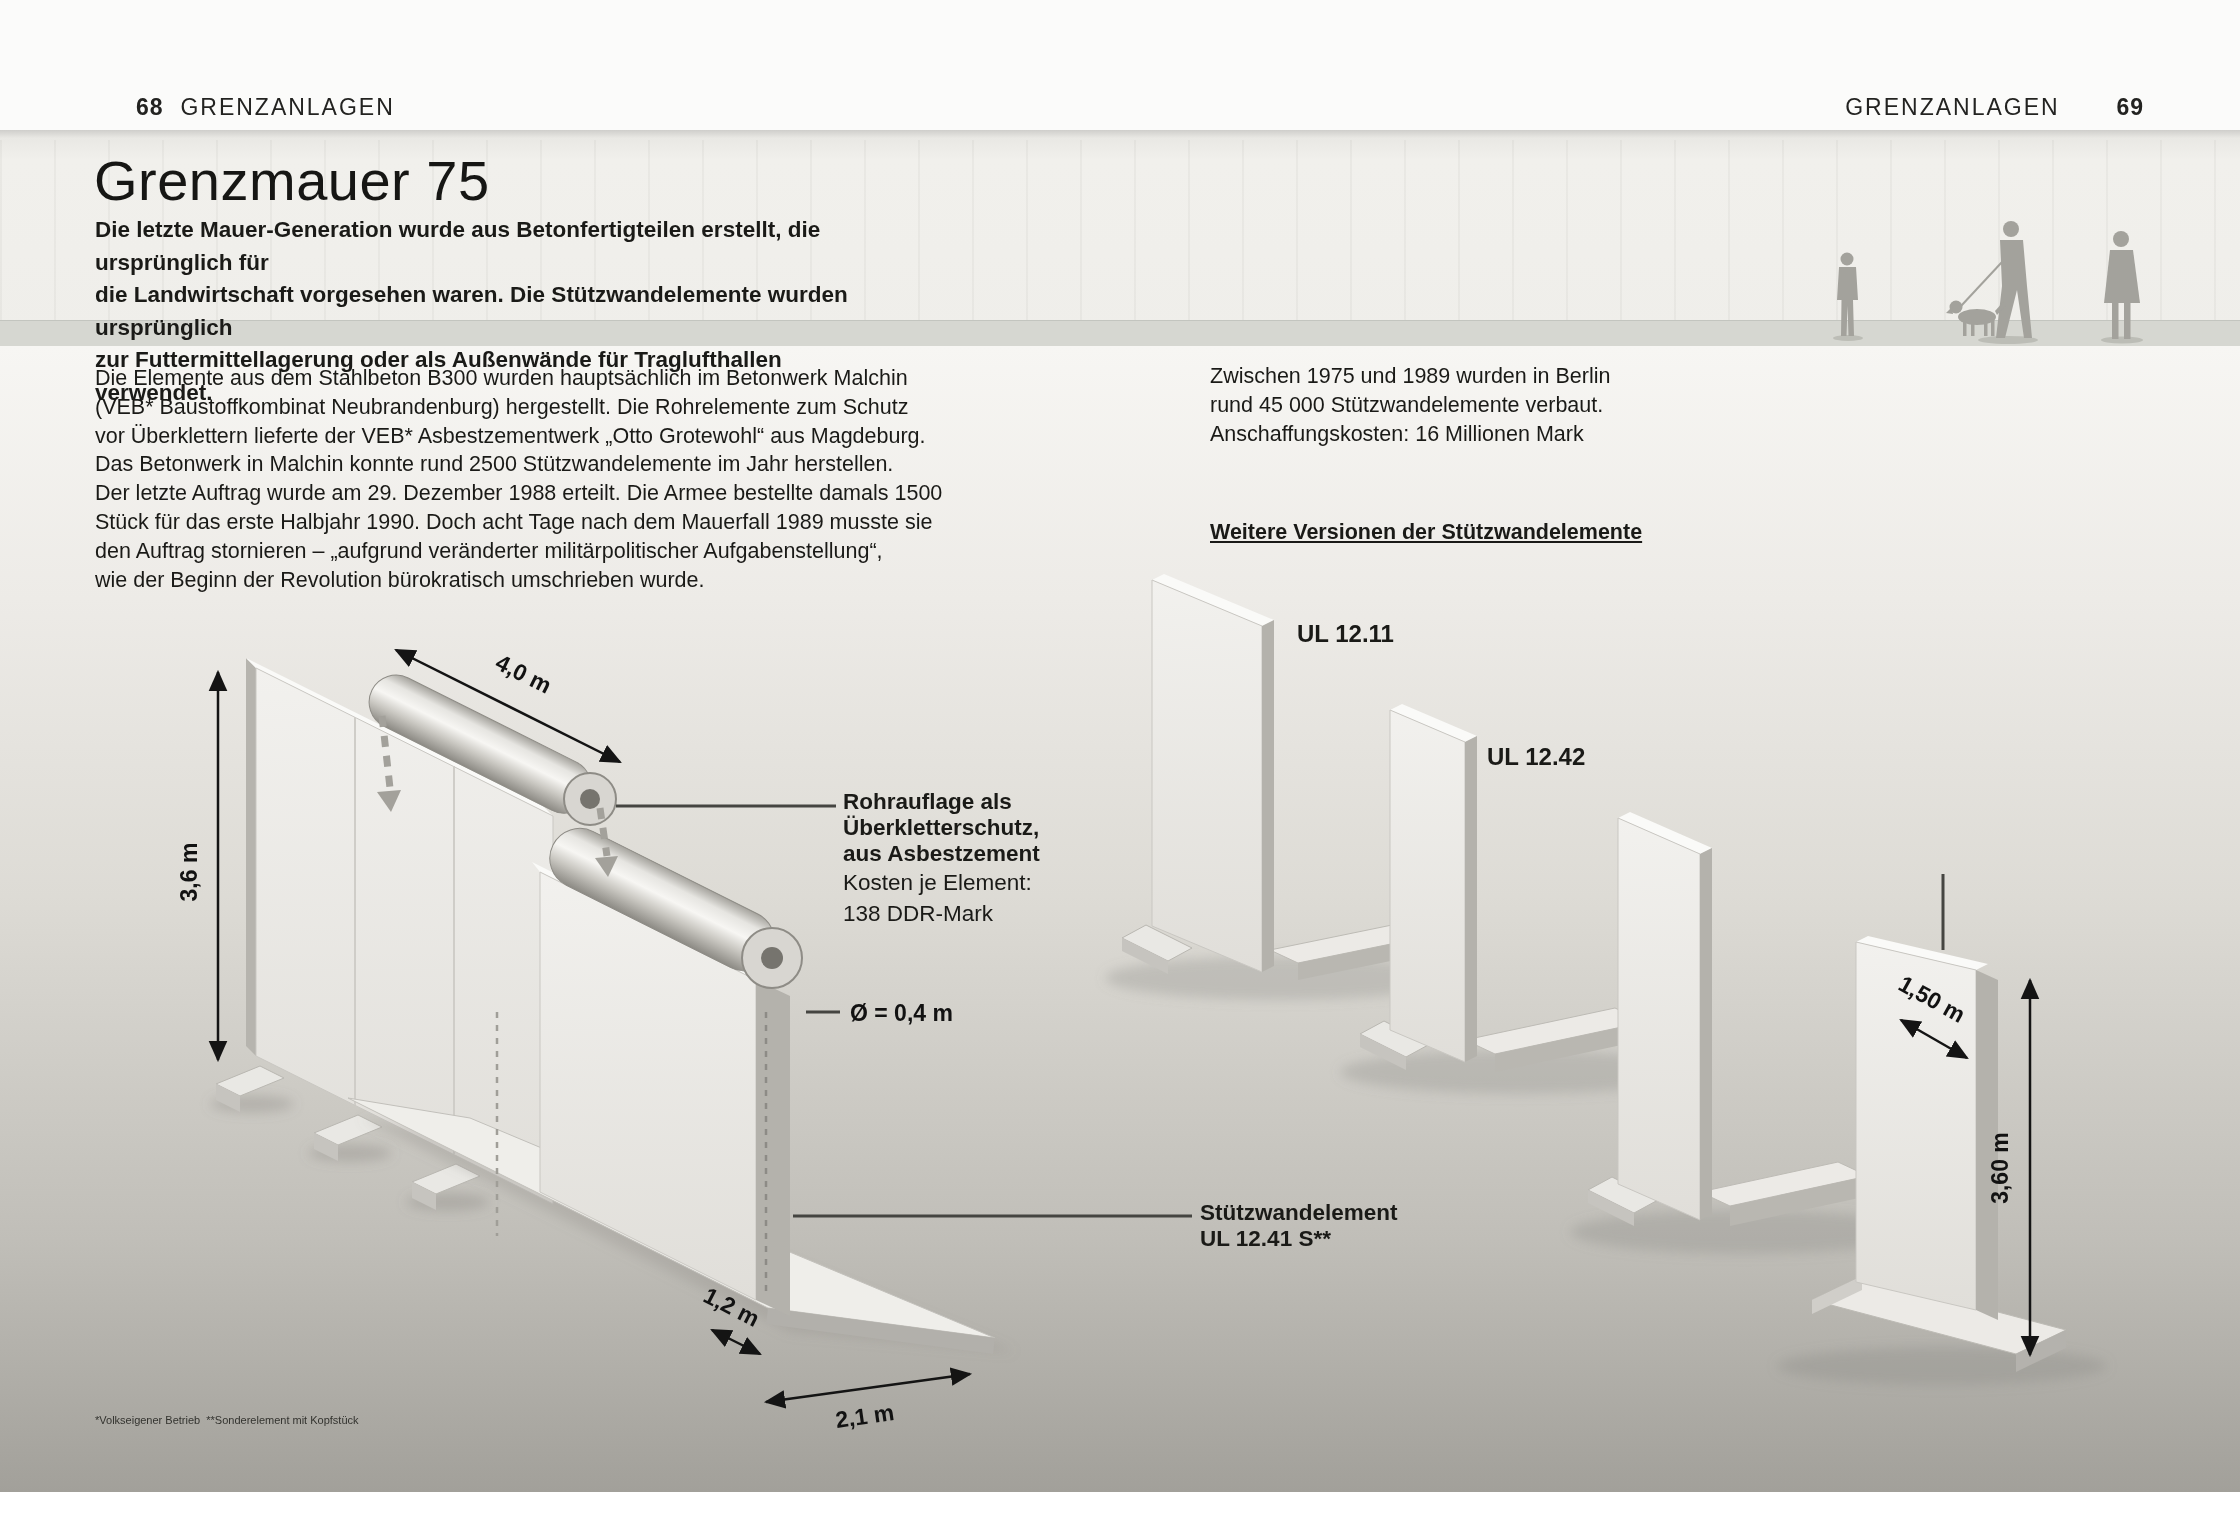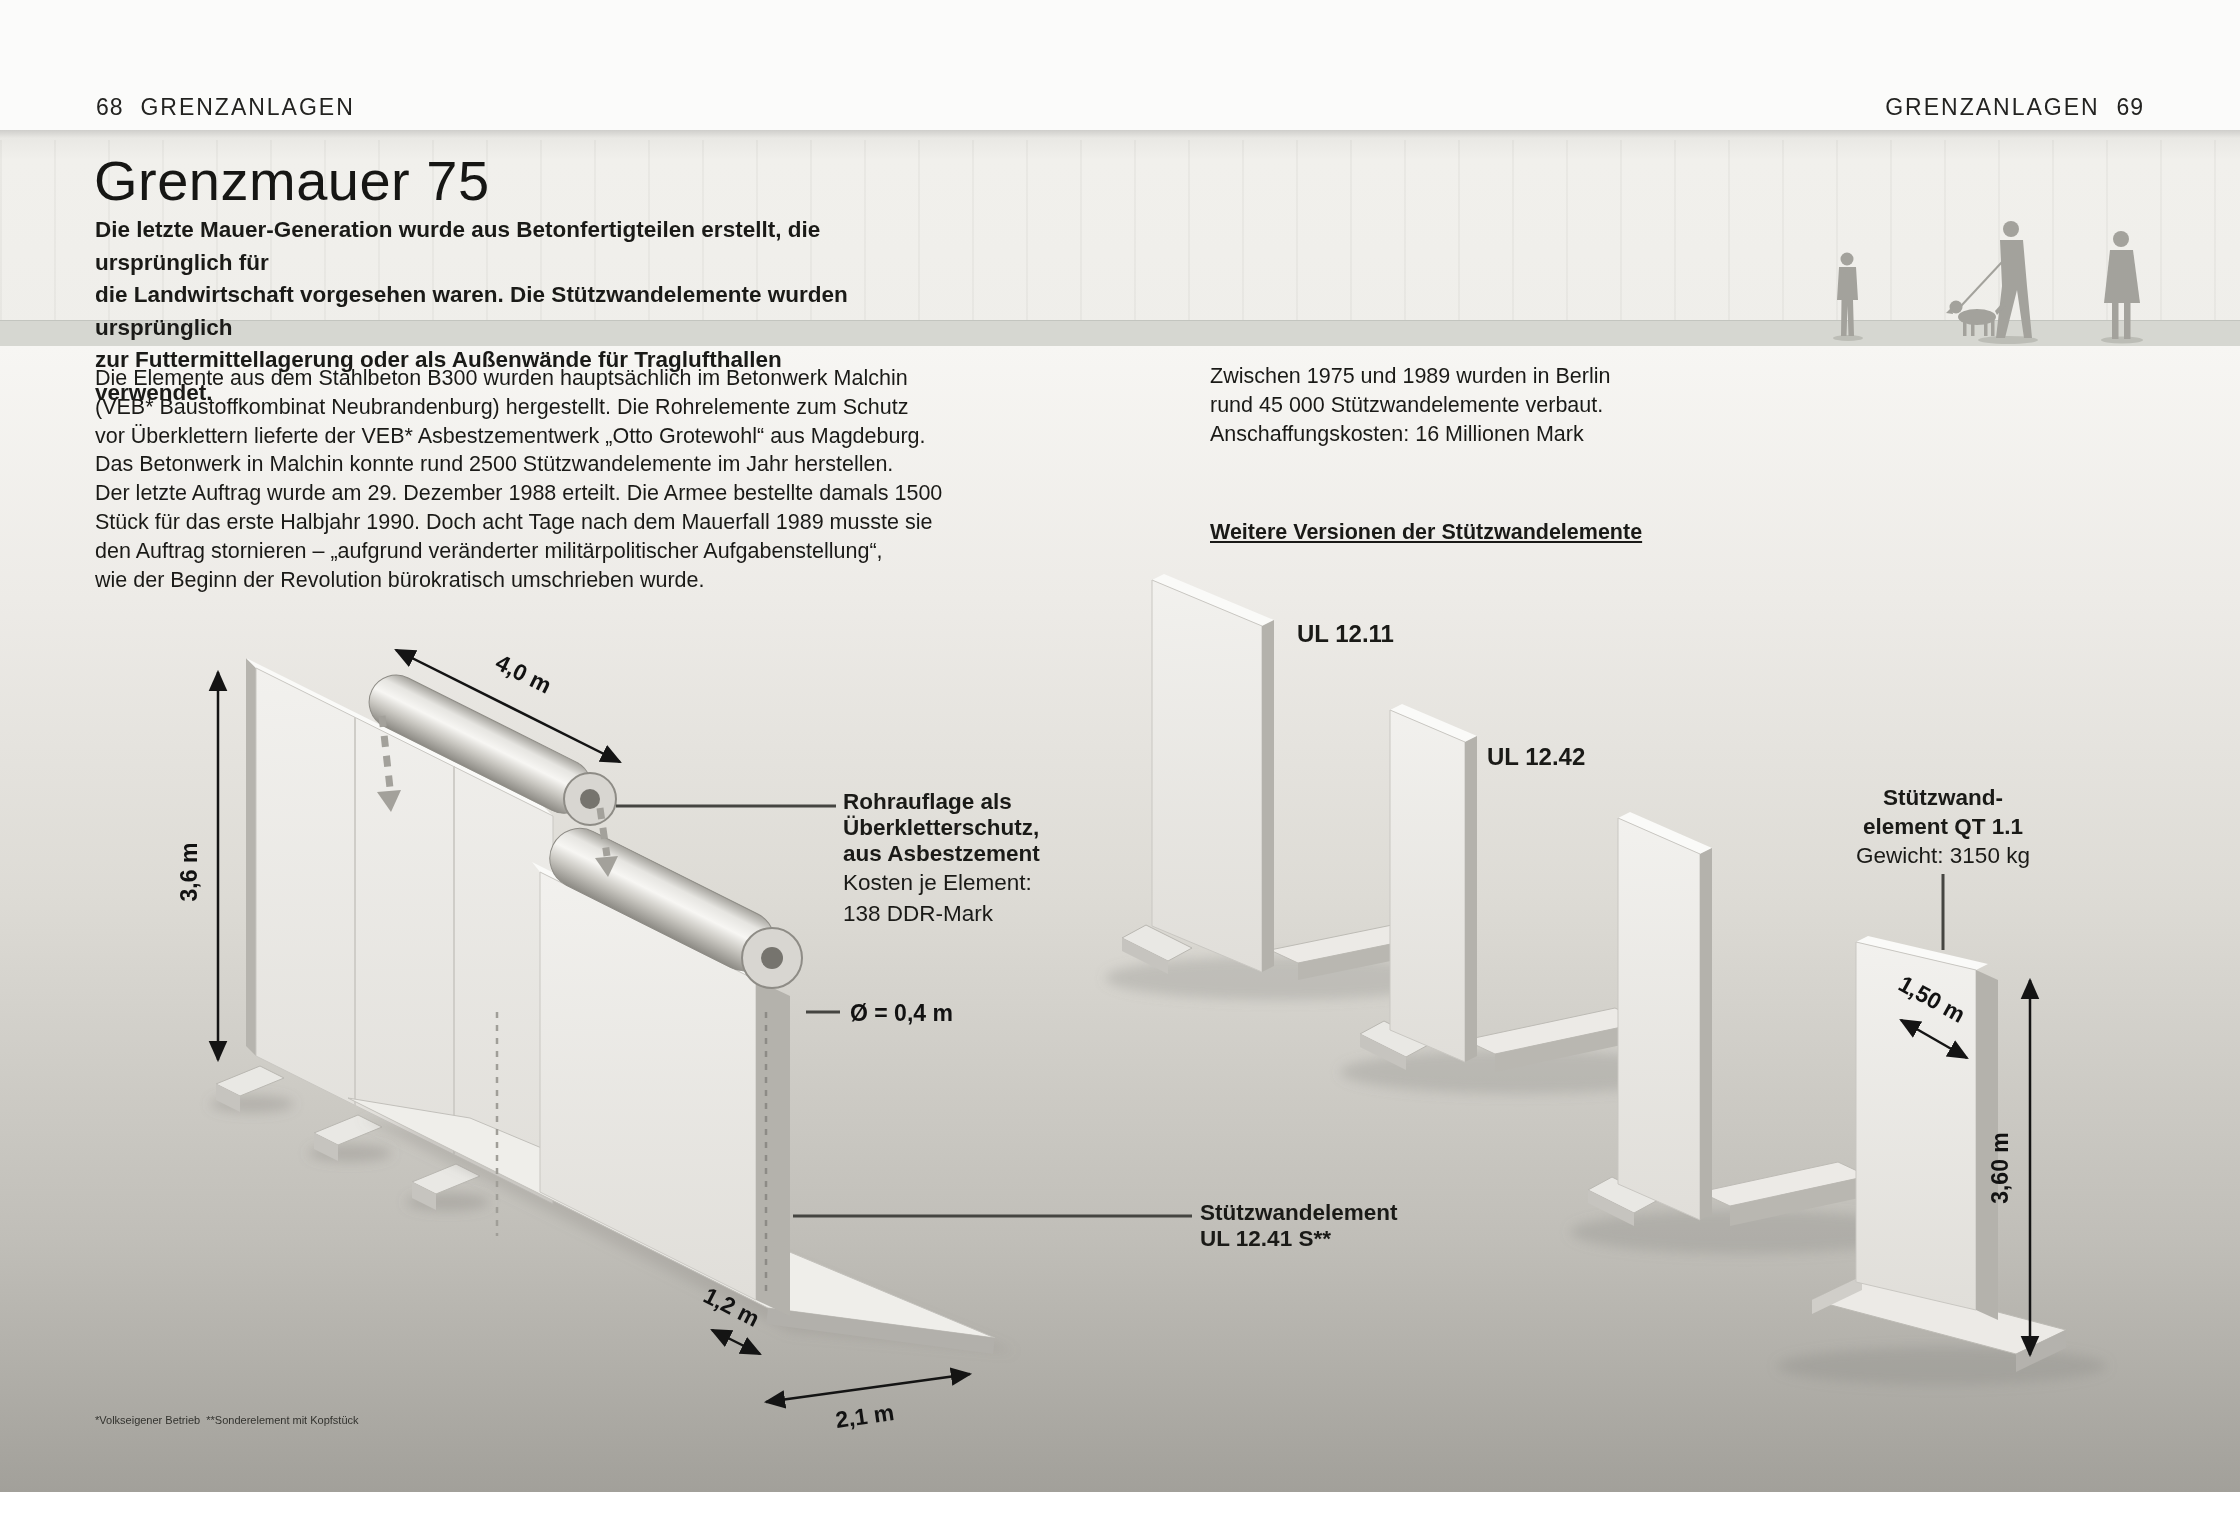--- a/index.html
+++ b/index.html
@@ -11,21 +11,21 @@
   .banner{left:0;top:130px;width:2240px;height:216px;
           background:linear-gradient(180deg,#cfcecb 0px,#e9e8e4 8px,#f1f0ec 30px,#efeeea 100%);}
   .banner .seams{position:absolute;left:0;top:10px;width:100%;height:100%;
           background:repeating-linear-gradient(90deg, rgba(95,95,85,0.055) 0 2px, rgba(0,0,0,0) 2px 54px);}
   .banner .ground{position:absolute;left:0;bottom:0;width:100%;height:25px;background:#d6d7d1;border-top:1px solid #c3c5bf;}
   .main-area{left:0;top:346px;width:2240px;height:1146px;
           background:linear-gradient(180deg,#f7f6f3 0%,#edebe7 22%,#dddbd5 48%,#c0beb8 78%,#a9a7a1 95%,#a2a09a 100%);}
   .bottom-strip{left:0;top:1492px;width:2240px;height:34px;background:#ffffff;}
   
   .hdr{font-size:23px;letter-spacing:2px;color:#232321;}
-  .hdr b{font-weight:normal;letter-spacing:1px;}
+  .hdr b{font-weight:bold;letter-spacing:1px;margin-left:40px;}
   .title{font-size:56px;font-weight:400;letter-spacing:0.5px;color:#161614;}
   .intro{font-size:22.5px;font-weight:bold;line-height:32.5px;white-space:pre-line;}
   .body-copy{font-size:21.5px;line-height:28.8px;white-space:pre-line;}
   .stats{font-size:21.5px;line-height:28.8px;white-space:pre-line;}
   .subhead{font-size:21.5px;font-weight:bold;text-decoration:underline;}
   .anno-title{font-size:22.5px;font-weight:bold;line-height:26px;white-space:pre-line;}
   .anno-detail{font-size:22.5px;line-height:31px;white-space:pre-line;}
   .elem-label{font-size:24px;font-weight:bold;}
   .footnote{font-size:11px;color:#33332f;white-space:pre-wrap;}
   .center{text-align:center;}
@@ -267,24 +267,19 @@
 aus Asbestzement</div>
     <div class="anno-detail">Kosten je Element:
 138 DDR-Mark</div>
   </div>
 
   <div class="abs" style="left:1200px;top:1200px;width:300px;">
     <div class="anno-title">Stützwandelement
 UL 12.41 S**</div>
   </div>
 
-  <div class="abs center" style="left:1813px;top:783px;width:260px;">
-    <div class="anno-title" style="line-height:29px;">Stützwand-
-element QT 1.1</div>
-    <div class="anno-detail" style="line-height:29px;">Gewicht: 3150 kg</div>
-  </div>
 
   <div class="abs elem-label" style="left:1297px;top:620px;">UL 12.11</div>
   <div class="abs elem-label" style="left:1487px;top:743px;">UL 12.42</div>
 
   <div class="abs footnote" style="left:95px;top:1414px;">*Volkseigener Betrieb  **Sonderelement mit Kopfstück</div>
 
 </div>
 
 </body></html>

